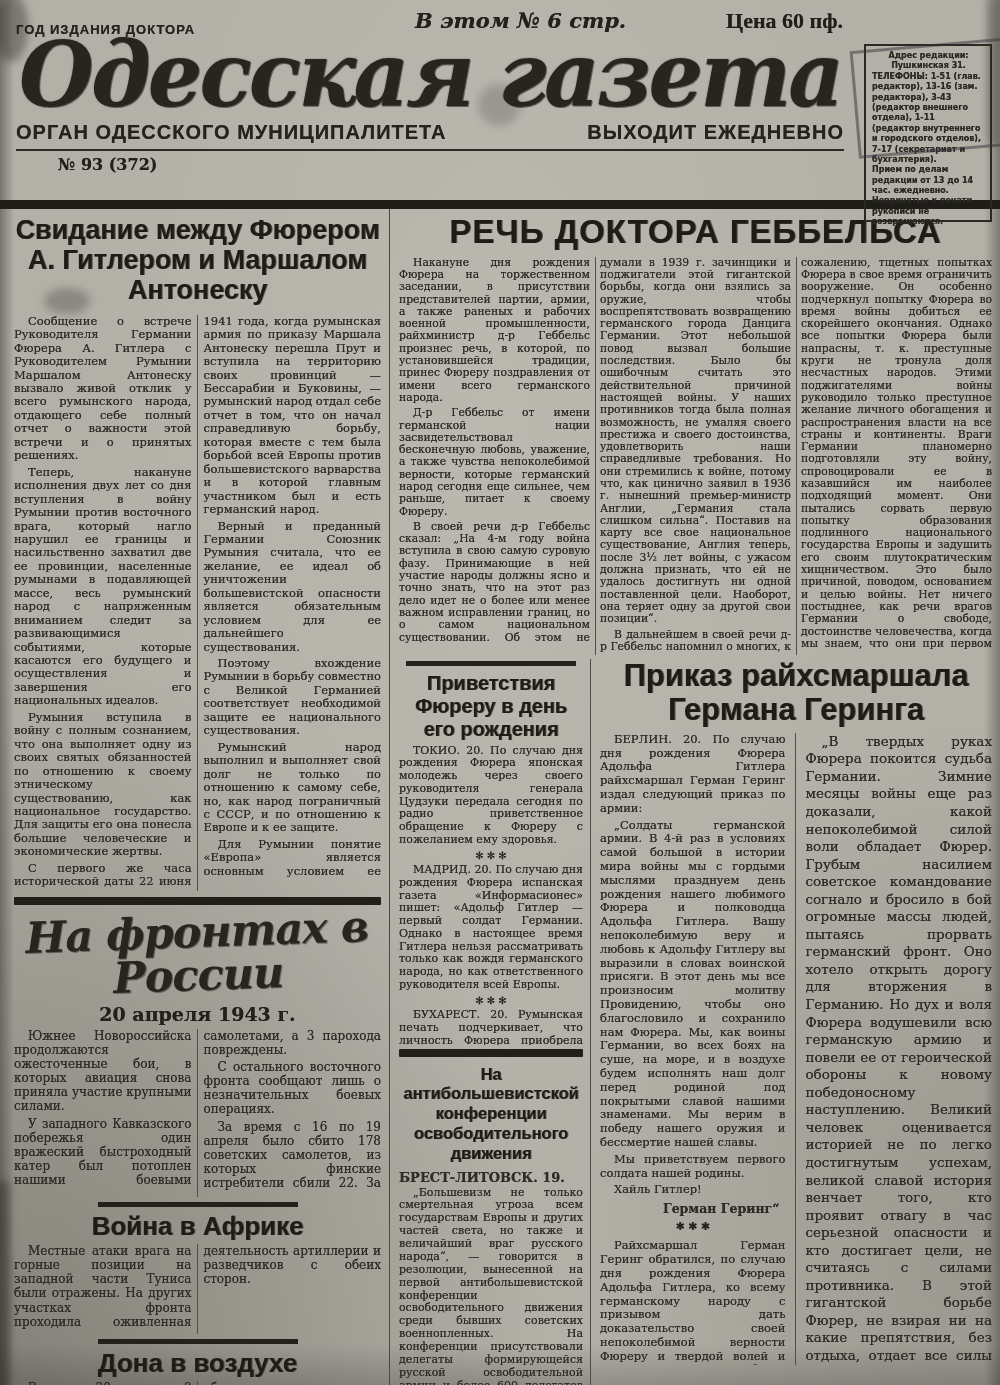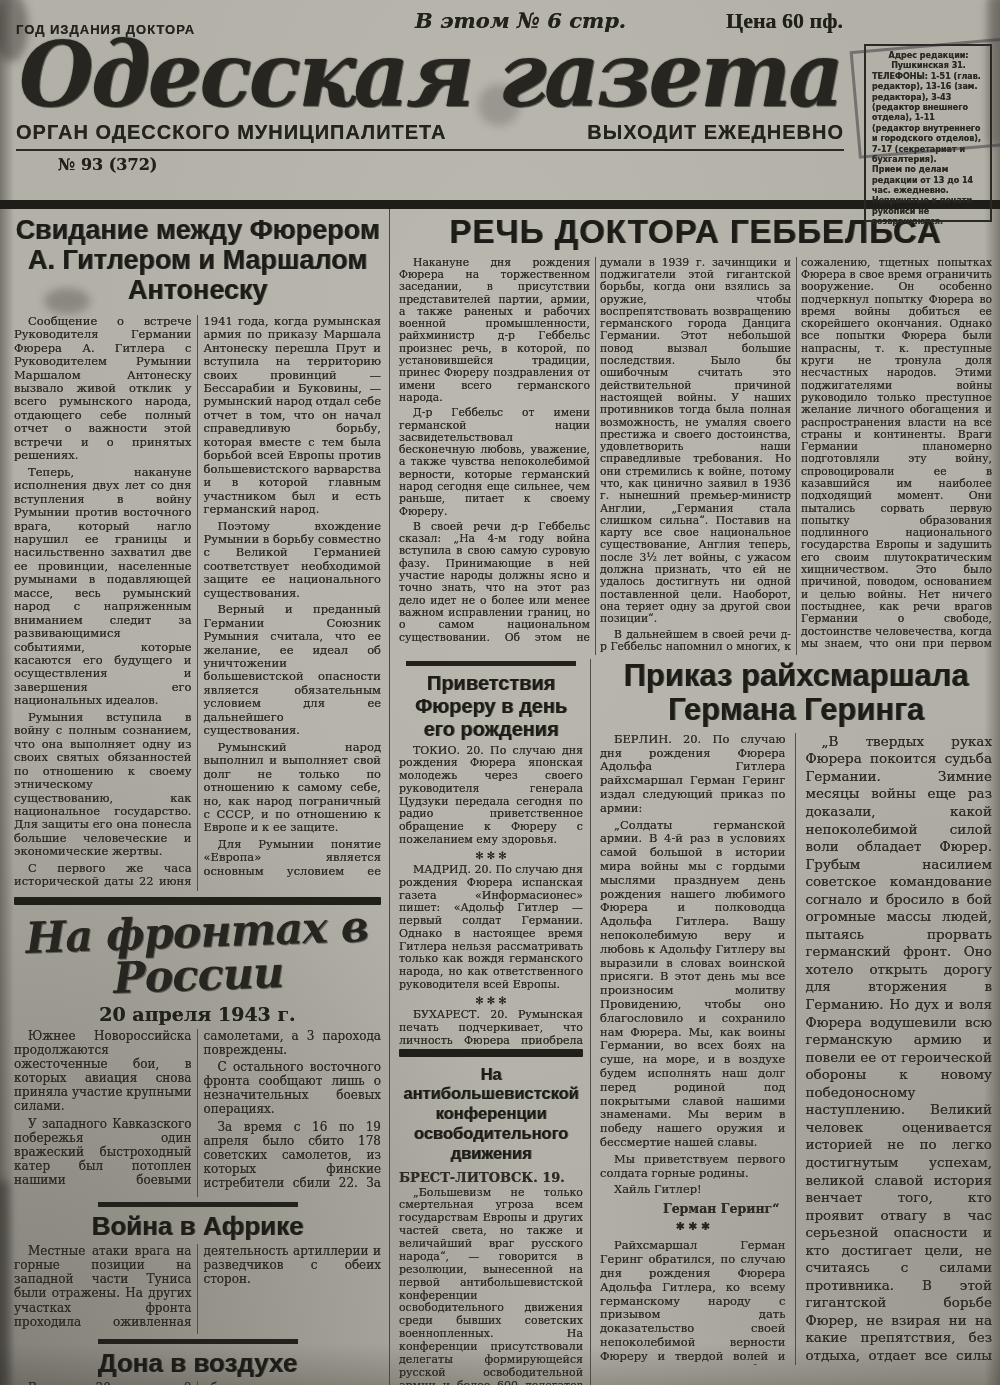--- a/index.html
+++ b/index.html
@@ -142,22 +142,22 @@
 
     <section class="left-region">
 
       <article>
         <h2 class="headline-xl">Свидание между Фюрером А. Гитлером и Маршалом Антонеску</h2>
         <div class="body-cols art1-body">
             <p class="para">Сообщение о встрече Руководителя Германии Фюрера А. Гитлера с Руководителем Румынии Маршалом Антонеску вызвало живой отклик у всего румынского народа, отдающего себе полный отчет о важности этой встречи и о принятых решениях.</p>
             <p class="para">Теперь, накануне исполнения двух лет со дня вступления в войну Румынии против восточного врага, который нагло нарушил ее границы и насильственно захватил две ее провинции, населенные румынами в подавляющей массе, весь румынский народ с напряженным вниманием следит за развивающимися событиями, которые касаются его будущего и осуществления и завершения его национальных идеалов.</p>
             <p class="para">Румыния вступила в войну с полным сознанием, что она выполняет одну из своих святых обязанностей по отношению к своему этническому существованию, как национальное государство. Для защиты его она понесла большие человеческие и экономические жертвы.</p>
             <p class="para">С первого же часа исторической даты 22 июня 1941 года, когда румынская армия по приказу Маршала Антонеску перешла Прут и вступила на территорию своих провинций — Бессарабии и Буковины, — румынский народ отдал себе отчет в том, что он начал справедливую борьбу, которая вместе с тем была борьбой всей Европы против большевистского варварства и в которой главным участником был и есть германский народ.</p>
+            <p class="para">Верный и преданный Германии Союзник Румыния считала, что ее желание, ее идеал об уничтожении большевистской опасности является обязательным условием для ее дальнейшего существования.</p>
             <p class="para">Поэтому вхождение Румынии в борьбу совместно с Великой Германией соответствует необходимой защите ее национального существования.</p>
-            <p class="para">Верный и преданный Германии Союзник Румыния считала, что ее желание, ее идеал об уничтожении большевистской опасности является обязательным условием для ее дальнейшего существования.</p>
             <p class="para">Румынский народ выполнил и выполняет свой долг не только по отношению к самому себе, но, как народ пограничный с СССР, и по отношению к Европе и к ее защите.</p>
             <p class="para">Для Румынии понятие «Европа» является основным условием ее собственного национального существования.</p>
           </div>
       </article>
 
       <div class="rule-thick"></div>
 
       <article>
         <div class="fronts-title">На фронтах в России</div>
         <div class="fronts-date">20 апреля 1943 г.</div>
@@ -224,21 +224,21 @@
               </div>
           </article>
         </div>
 
         <article>
           <h2 class="headline-goering">Приказ райхсмаршала Германа Геринга</h2>
           <div class="goering-cols">
             <div class="goering-left">
               <p class="para">БЕРЛИН. 20. По случаю дня рождения Фюрера Адольфа Гитлера райхсмаршал Герман Геринг издал следующий приказ по армии:</p>
               <p class="para">„Солдаты германской армии. В 4-й раз в условиях самой большой в истории мира войны мы с гордыми мыслями празднуем день рождения нашего любимого Фюрера и полководца Адольфа Гитлера. Вашу непоколебимую веру и любовь к Адольфу Гитлеру вы выразили в словах воинской присяги. В этот день мы все произносим молитву Провидению, чтобы оно благословило и сохранило нам Фюрера. Мы, как воины Германии, во всех боях на суше, на море, и в воздухе будем исполнять наш долг перед родиной под покрытыми славой нашими знаменами. Мы верим в победу нашего оружия и бессмертие нашей славы.</p>
-              <p class="para">Мы приветствуем первого солдата горные родины.</p>
+              <p class="para">Мы приветствуем первого солдата нашей родины.</p>
               <p class="hail">Хайль Гитлер!</p>
               <div class="signature">Герман Геринг“</div>
               <div class="sep-stars">✱ ✱ ✱</div>
               <p class="para">Райхсмаршал Герман Геринг обратился, по случаю дня рождения Фюрера Адольфа Гитлера, ко всему германскому народу с призывом дать доказательство своей непоколебимой верности Фюреру и твердой волей и самоотверженной работой помочь ему в его великих делах.</p>
 
             </div>
             <div class="goering-right">
               <p class="quote-big">„В твердых руках Фюрера покоится судьба Германии. Зимние месяцы войны еще раз доказали, какой непоколебимой силой воли обладает Фюрер. Грубым насилием советское командование согнало и бросило в бой огромные массы людей, пытаясь прорвать германский фронт. Оно хотело открыть дорогу для вторжения в Германию. Но дух и воля Фюрера водушевили всю германскую армию и повели ее от героической обороны к новому победоносному наступлению. Великий человек оценивается историей не по легко достигнутым успехам, великой славой история венчает того, кто проявит отвагу в час серьезной опасности и кто достигает цели, не считаясь с силами противника. В этой гигантской борьбе Фюрер, не взирая ни на какие препятствия, без отдыха, отдает все силы и время делу спасения своей родины и европейской культуры. Образ Фюрера должен быть для всех ярким примером. Мы должны не словами, а делами доказать свою верность Фюреру. Наши взоры должны быть сосредоточены на наших обязанностях и напряжением всех сил, как этого требует война, мы должны выполнять наш долг перед родиной. Это будет нашим лучшим подарком ко дню рождения Фюрера“.</p>
             </div>
           </div>

